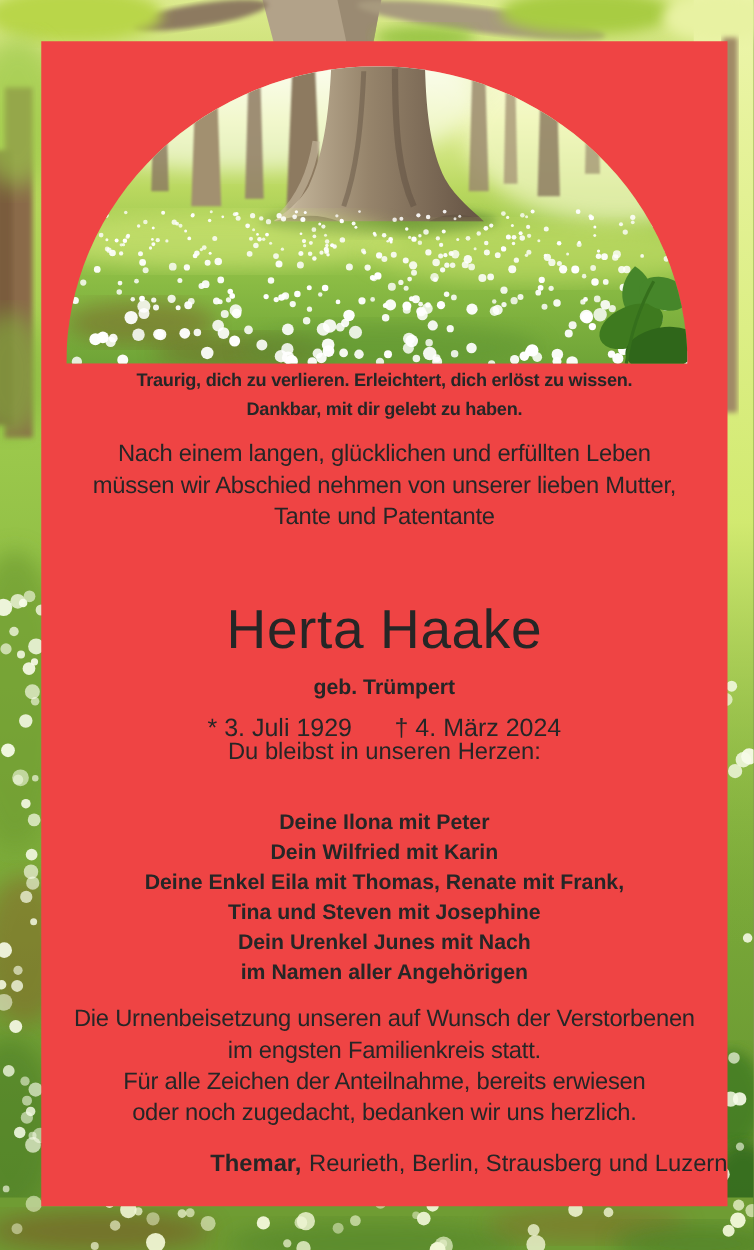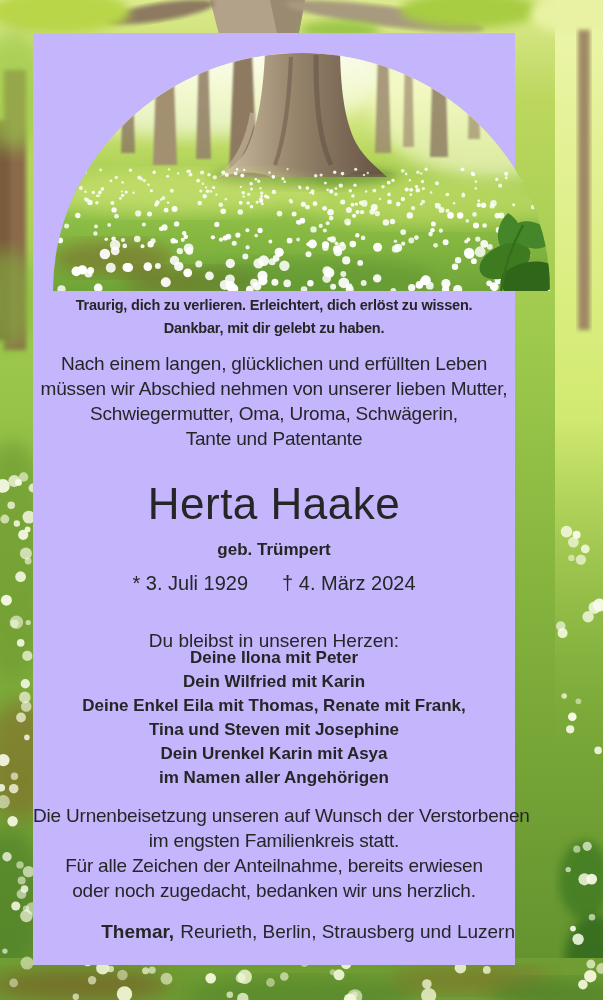--- a/index.html
+++ b/index.html
@@ -4,36 +4,36 @@
 <style>
   html,body{margin:0;padding:0;background:#666;}
   .stage{
     position:relative;width:603px;height:1000px;overflow:hidden;
     background:#8fbf46;
     font-family:"Liberation Sans", sans-serif;
     -webkit-font-smoothing:antialiased;
   }
   .bg{position:absolute;left:0;top:0;width:603px;height:1000px;display:block;}
   .card{
-    position:absolute;left:33px;top:33px;width:482px;height:932px;
-    background:#c4b5fd;color:#262626;text-align:center;
+    position:absolute;left:33px;top:33px;width:549px;height:932px;
+    background:#ef4444;color:#262626;text-align:center;
   }
   .arch{
     position:absolute;left:20px;top:20px;width:497px;height:238px;
     border-radius:50% 50% 0 0 / 100% 100% 0 0;
     overflow:hidden;
   }
   .arch svg{display:block;width:497px;height:238px;}
   .block{position:absolute;left:0;width:100%;white-space:nowrap;}
   .epigraph{top:261px;font-size:14.5px;font-weight:bold;line-height:23px;letter-spacing:-0.2px;}
   .intro{top:318px;font-size:19px;line-height:25px;letter-spacing:-0.2px;}
   .name{top:440px;font-size:44px;line-height:62px;font-weight:normal;letter-spacing:0.5px;}
   .maiden{top:506px;font-size:17px;font-weight:bold;line-height:22px;}
   .dates{top:537px;font-size:20px;line-height:26px;display:flex;justify-content:center;gap:34px;}
-  .hearts{top:595px;font-size:19px;line-height:25px;}
+  .hearts{top:556px;font-size:19px;line-height:25px;}
   .mourners{top:613px;font-size:17px;font-weight:bold;line-height:24px;}
   .notice{top:770px;font-size:19px;line-height:25px;letter-spacing:-0.2px;}
   .places{top:886px;font-size:19px;line-height:25px;text-align:right;}
   .places .b{font-weight:bold;}
   .places .r{margin-left:.32em;}
 </style>
 </head>
 <body>
 
 <div class="stage">
@@ -705,38 +705,37 @@
     </div>
 
     <div class="block epigraph">
       <div>Traurig, dich zu verlieren. Erleichtert, dich erlöst zu wissen.</div>
       <div>Dankbar, mit dir gelebt zu haben.</div>
     </div>
 
     <div class="block intro">
       <div>Nach einem langen, glücklichen und erfüllten Leben</div>
       <div>müssen wir Abschied nehmen von unserer lieben Mutter,</div>
-      <div>Schwiegermutter, Oma, Uroma, Schwägerin,</div>
       <div>Tante und Patentante</div>
     </div>
 
     <div class="block name">Herta Haake</div>
     <div class="block maiden">geb. Trümpert</div>
     <div class="block dates">
       <span>* 3. Juli 1929</span>
       <span>† 4. März 2024</span>
     </div>
 
     <div class="block hearts">Du bleibst in unseren Herzen:</div>
     <div class="block mourners">
       <div>Deine Ilona mit Peter</div>
       <div>Dein Wilfried mit Karin</div>
       <div>Deine Enkel Eila mit Thomas, Renate mit Frank,</div>
       <div>Tina und Steven mit Josephine</div>
-      <div>Dein Urenkel Karin mit Asya</div>
+      <div>Dein Urenkel Junes mit Nach</div>
       <div>im Namen aller Angehörigen</div>
     </div>
 
     <div class="block notice">
       <div>Die Urnenbeisetzung unseren auf Wunsch der Verstorbenen</div>
       <div>im engsten Familienkreis statt.</div>
       <div>Für alle Zeichen der Anteilnahme, bereits erwiesen</div>
       <div>oder noch zugedacht, bedanken wir uns herzlich.</div>
     </div>
 

